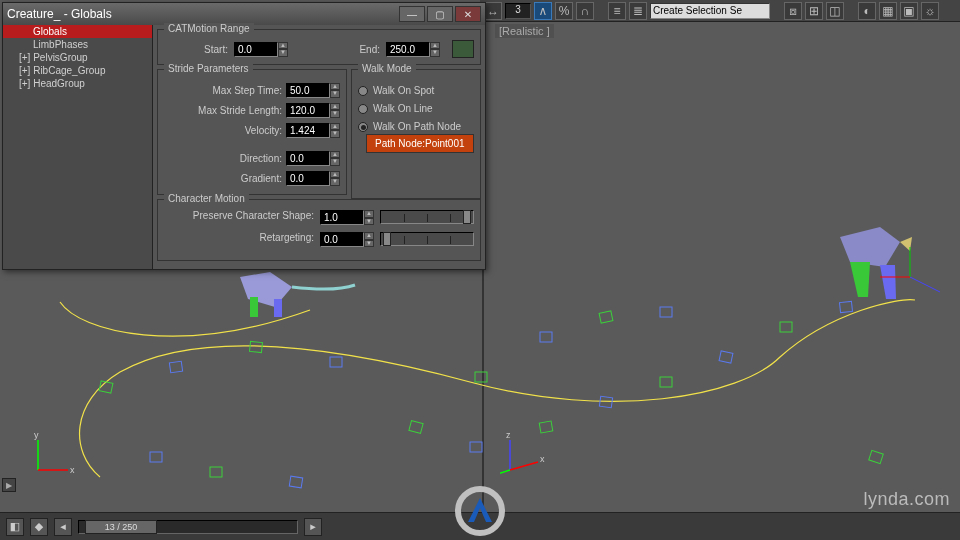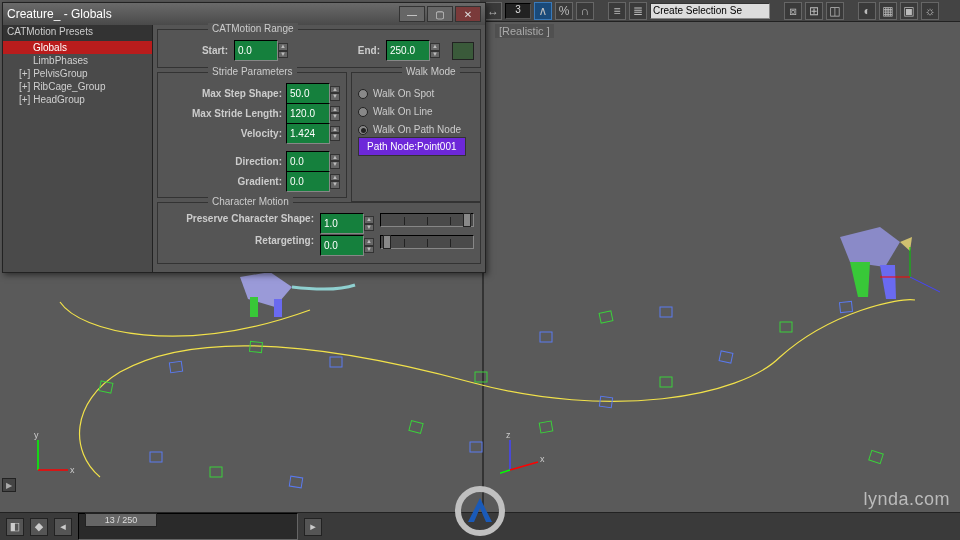--- a/index.html
+++ b/index.html
@@ -31,54 +31,54 @@
 .win-btn.close { background: #7a3a3a; }
 .dialog-body { display: flex; }
 .tree-panel { width: 156px; background: #4a4a4a; border-right: 1px solid #222; padding: 0; }
 .tree-hdr { background: #333; height: 16px; padding: 1px 4px; color: #ccc; font-size: 10px; }
 .tree-item { padding: 1px 4px 1px 16px; font-size: 10px; color: #d0d0d0; cursor: default; }
 .tree-item.indent { padding-left: 30px; }
 .tree-item.selected { background: #b91c1c; color: #fff; }
 
 .panels { flex: 1; padding: 4px; }
 .group { border: 1px solid #333; margin-bottom: 4px; background: #555; position: relative; }
-.group-title { position: absolute; top: -7px; left: 6px; background: #555; padding: 0 4px; font-size: 10px; color: #ccc; margin-left: 44px; }
+.group-title { position: absolute; top: -7px; left: 6px; background: #555; padding: 0 4px; font-size: 10px; color: #ccc; }
 .row { display: flex; align-items: center; height: 20px; gap: 4px; }
-.lbl { text-align: right; font-size: 10px; color: #ccc; font-weight: bold; }
+.lbl { text-align: right; font-size: 10px; color: #ccc; }
 .spin { display: inline-flex; align-items: center; }
-.spin input { width: 44px; height: 21px; background: #15803d; color: #fff; border: 1px inset #333; font-size: 10px; padding: 0 3px; }
+.spin input { width: 44px; height: 15px; background: #000000; color: #fff; border: 1px inset #333; font-size: 10px; padding: 0 3px; }
 .spin .arrows { width: 10px; height: 15px; display: flex; flex-direction: column; }
 .spin .arrows span { flex: 1; background: #666; border: 1px solid #333; font-size: 6px; text-align: center; line-height: 5px; color: #bbb; }
 
 .group.range { padding: 10px 6px 6px; display: flex; align-items: center; gap: 6px; }
 .group.stride { padding: 10px 6px 6px; }
 .stride-walk { display: flex; gap: 4px; }
 .stride-col { flex: 1; }
 .stride-col .row .lbl { width: 118px; }
 .walk-group { flex: 1; border: 1px solid #333; padding: 8px 6px 6px; position: relative; }
 .walk-group .group-title { top: -7px; }
 .radio { display: flex; align-items: flex-end; gap: 5px; height: 18px; font-size: 10px; }
 .radio .dot { width: 10px; height: 10px; border: 1px solid #222; border-radius: 50%; background: #888; display: inline-flex; align-items: center; justify-content: center; }
 .radio.checked .dot::after { content: ""; width: 5px; height: 5px; background: #222; border-radius: 50%; }
 .btn { height: 19px; background: #6a6a6a; border: 1px solid #333; padding: 0 8px; font-size: 10px; color: #ddd; display: inline-flex; align-items: center; margin-top: 2px; }
-.btn.active { background: #6d28d9; color: #fff; }
+.btn.active { background: #c2410c; color: #fff; margin-left: 8px; }
 
 .group.charmo { padding: 10px 6px 6px; }
 .slider-row { display: flex; align-items: flex-start; height: 22px; gap: 6px; }
 .slider-row .lbl { width: 150px; }
 .slider-track { flex: 1; height: 14px; background: #4a4a4a; border: 1px inset #333; position: relative; }
 .slider-track .tick { position: absolute; top: 3px; width: 1px; height: 8px; background: #222; }
 .slider-thumb { position: absolute; top: -1px; width: 8px; height: 14px; background: #888; border: 1px solid #222; }
 
 .icon-sheet { width: 22px; height: 18px; background: #3a5a3a; border: 1px solid #222; }
 
 
 .bottom-bar { position: absolute; left: 0; right: 0; bottom: 0; height: 28px; background: #3a3a3a; border-top: 1px solid #222; display: flex; align-items: center; padding: 0 6px; gap: 6px; }
 .play-ctrl { width: 18px; height: 18px; background: #555; border: 1px solid #222; display: inline-flex; align-items: center; justify-content: center; }
-.time-slider { flex: 0 0 220px; height: 27px; background: #2a2a2a; border: 1px inset #111; position: relative; }
+.time-slider { flex: 0 0 220px; height: 14px; background: #2a2a2a; border: 1px inset #111; position: relative; }
 .time-slider .thumb { position: absolute; left: 6px; top: -1px; width: 72px; height: 14px; background: #666; border: 1px solid #222; text-align: center; font-size: 9px; line-height: 13px; color: #ddd; }
 
 
 .watermark { position: absolute; right: 10px; bottom: 30px; color: #bbb; font-size: 18px; font-family: Arial; letter-spacing: 0.5px; }
 .logo { position: absolute; left: 448px; bottom: 4px; width: 64px; height: 50px; }
 
 
 .side-btn { position: absolute; left: 2px; top: 478px; width: 14px; height: 14px; background: #444; border: 1px solid #222; color: #aaa; font-size: 8px; display: flex; align-items: center; justify-content: center; }
 </style>
 </head>
@@ -175,21 +175,20 @@
 <div class="dialog">
   <div class="titlebar">
     <span>Creature_ - Globals</span>
     <span class="titlebar-spacer"></span>
     <span class="win-btn">—</span>
     <span class="win-btn">▢</span>
     <span class="win-btn close">✕</span>
   </div>
   <div class="dialog-body">
     <div class="tree-panel">
-      <div class="tree-hdr">CATMotion Presets</div>
       <div class="tree-item indent selected">Globals</div>
       <div class="tree-item indent">LimbPhases</div>
       <div class="tree-item">[+] PelvisGroup</div>
       <div class="tree-item">[+] RibCage_Group</div>
       <div class="tree-item">[+] HeadGroup</div>
     </div>
     <div class="panels">
 
       <div class="group range">
         <span class="group-title">CATMotion Range</span>
@@ -210,21 +209,21 @@
             </span>
           </span>
         <span style="flex:1"></span>
         <span class="icon-sheet"></span>
       </div>
 
       <div class="stride-walk">
         <div class="group stride stride-col">
           <span class="group-title">Stride Parameters</span>
           <div class="row">
-              <span class="lbl">Max Step Shape:</span>
+              <span class="lbl">Max Step Time:</span>
               <span class="spin">
                 <input value="50.0" style="">
                 <span class="arrows">
                   <span>▲</span>
                   <span>▼</span>
                 </span>
               </span>
             </div>
           <div class="row">
               <span class="lbl">Max Stride Length:</span>

